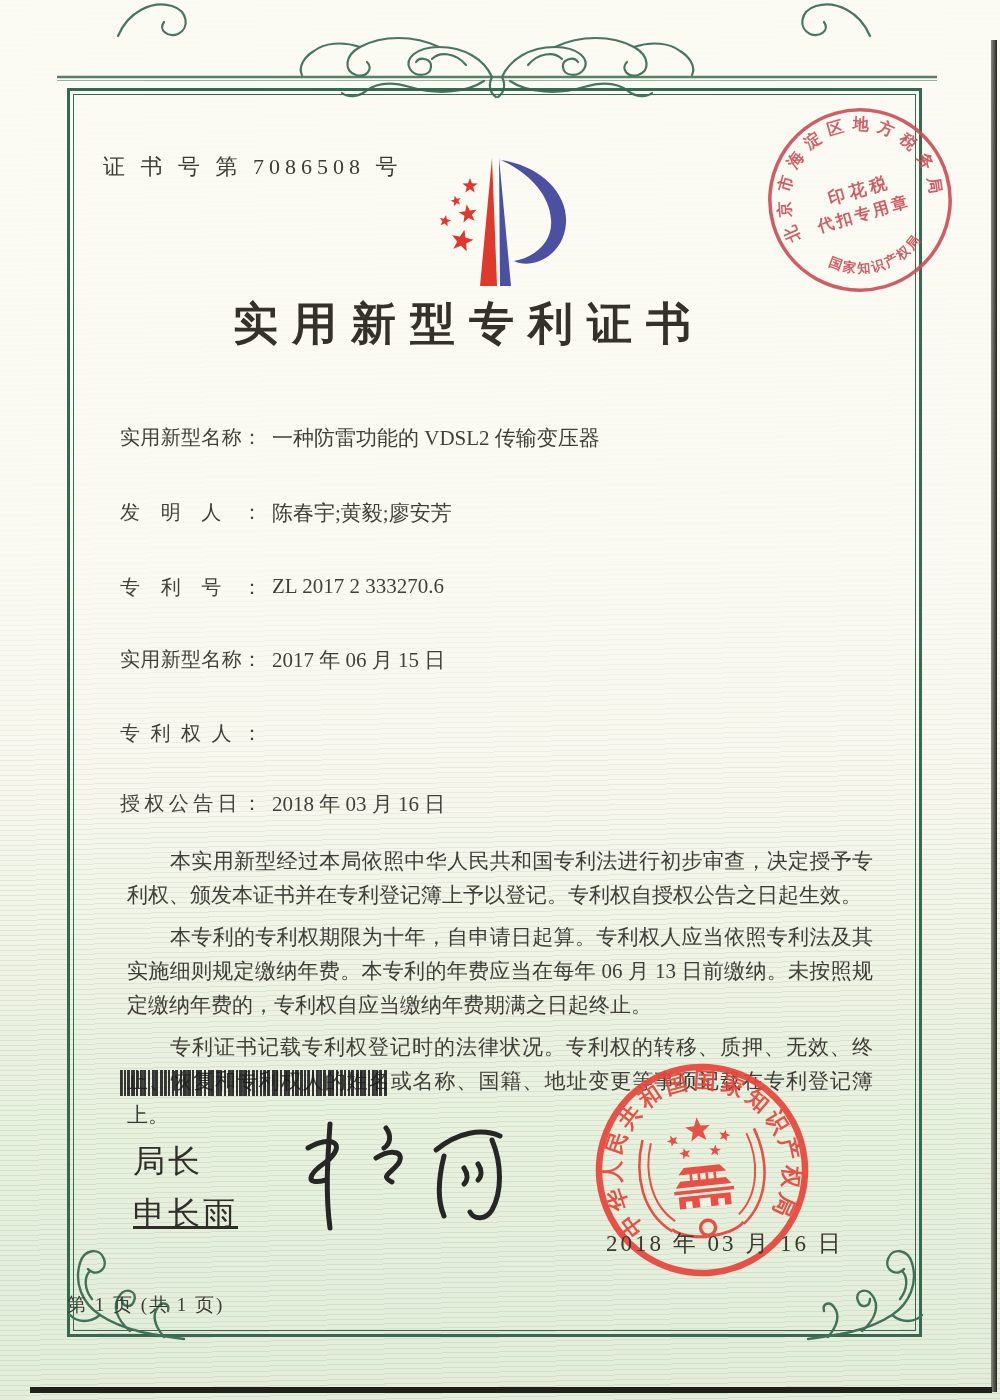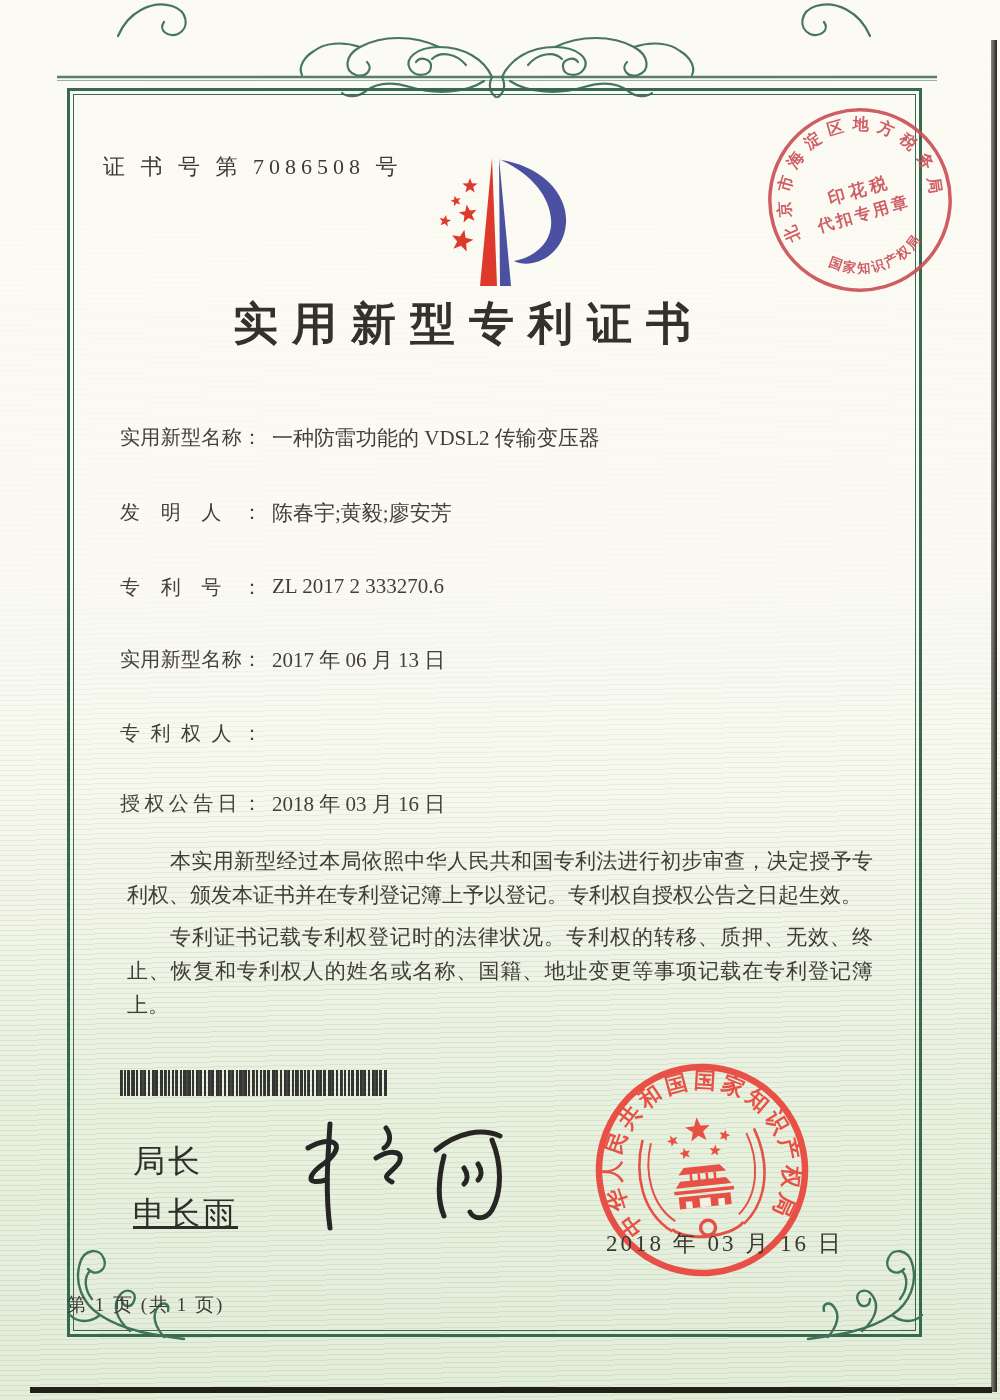--- a/index.html
+++ b/index.html
@@ -162,33 +162,34 @@
 <div class="field-row" style="top:499px">
   <span class="field-label">发明人：</span>
   <span class="field-value">陈春宇;黄毅;廖安芳</span>
 </div>
 <div class="field-row" style="top:574px">
   <span class="field-label">专利号：</span>
   <span class="field-value">ZL 2017 2 333270.6</span>
 </div>
 <div class="field-row" style="top:646px">
   <span class="field-label">实用新型名称：</span>
-  <span class="field-value">2017 年 06 月 13 日</span>
+  <span class="field-value">2017 年 06 月 15 日</span>
 </div>
 <div class="field-row" style="top:720px">
   <span class="field-label">专利权人：</span>
 </div>
 <div class="field-row" style="top:790px">
   <span class="field-label">授权公告日：</span>
   <span class="field-value">2018 年 03 月 16 日</span>
 </div>
 
 
 <div class="abs paragraphs">
   <p>本实用新型经过本局依照中华人民共和国专利法进行初步审查，决定授予专利权、颁发本证书并在专利登记簿上予以登记。专利权自授权公告之日起生效。</p>
+  <p>本专利的专利权期限为十年，自申请日起算。专利权人应当依照专利法及其实施细则规定缴纳年费。本专利的年费应当在每年 06 月 13 日前缴纳。未按照规定缴纳年费的，专利权自应当缴纳年费期满之日起终止。</p>
   <p>专利证书记载专利权登记时的法律状况。专利权的转移、质押、无效、终止、恢复和专利权人的姓名或名称、国籍、地址变更等事项记载在专利登记簿上。</p>
 </div>
 
 
 <div class="abs barcode"></div>
 
 
 <div class="abs director l1">局长</div>
 <div class="abs director l2">申长雨</div>
 

